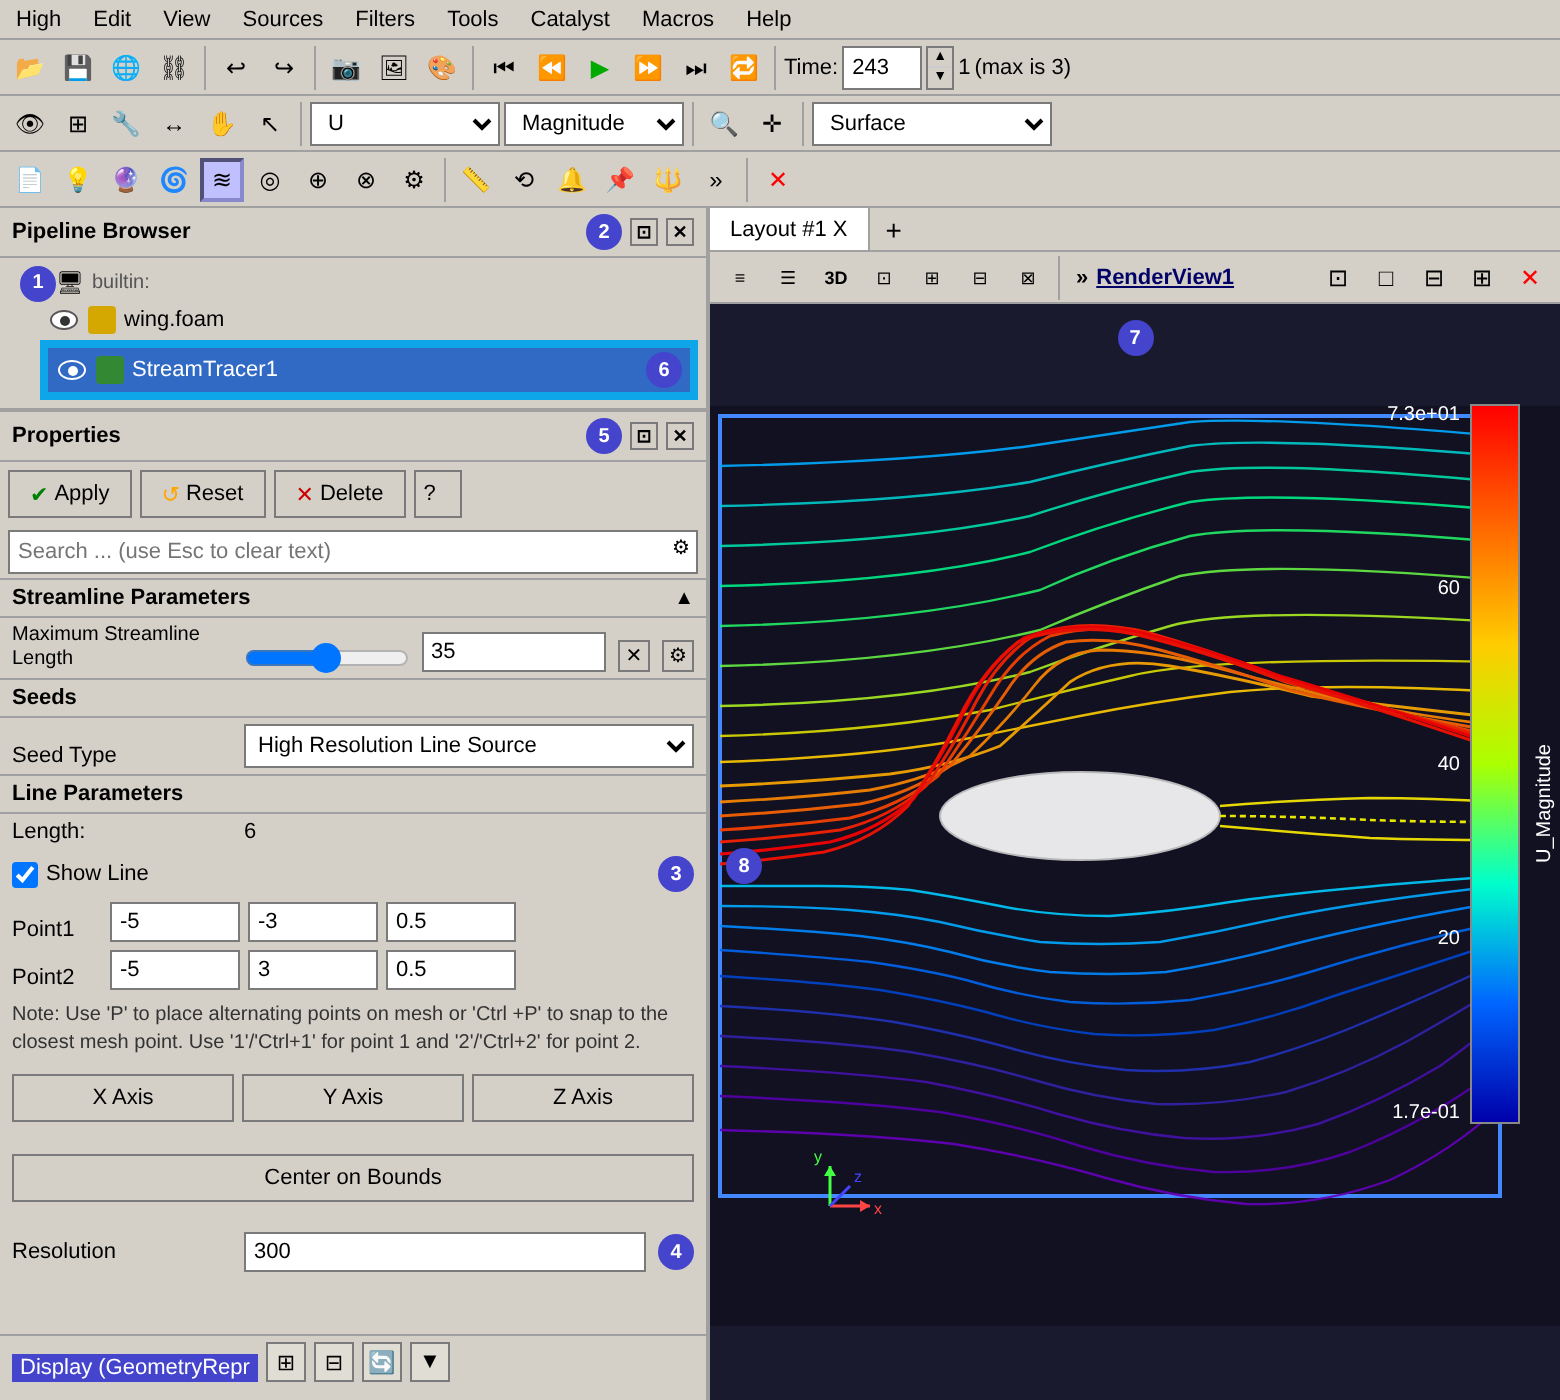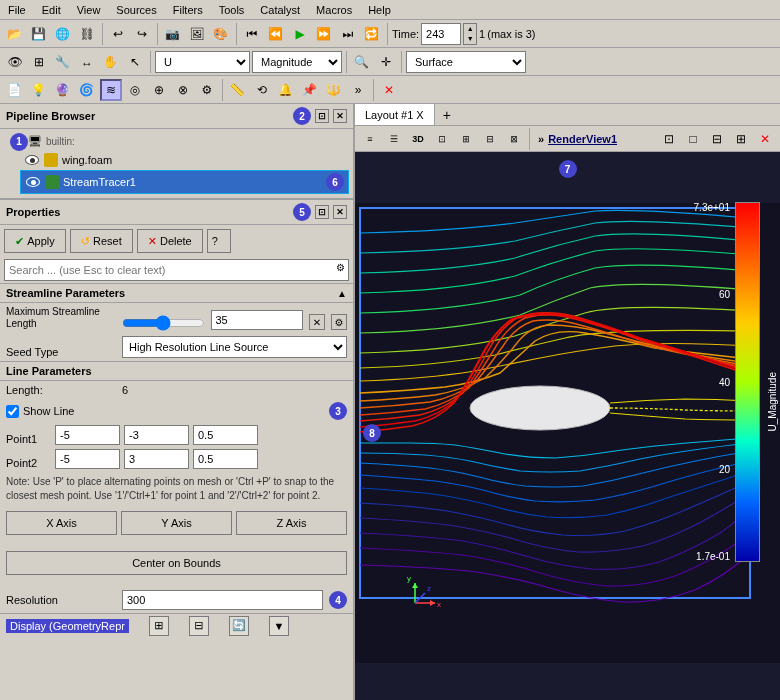--- a/index.html
+++ b/index.html
@@ -27,21 +27,21 @@
     
     .left-panel { width: 355px; min-width: 355px; display: flex; flex-direction: column; border-right: 2px solid #a0a0a0; background: #d4d0c8; }
 
     
     .pipeline-browser { background: #d4d0c8; border-bottom: 2px solid #a0a0a0; }
     .panel-header { background: #d4d0c8; display: flex; align-items: center; justify-content: space-between; padding: 3px 6px; border-bottom: 1px solid #a0a0a0; font-weight: bold; font-size: 11px; }
     .panel-header-btn { width: 14px; height: 14px; font-size: 9px; display: flex; align-items: center; justify-content: center; cursor: pointer; border: 1px solid #7a7a7a; background: #d4d0c8; }
 
     .pipeline-tree { padding: 4px; }
     .tree-item { display: flex; align-items: center; gap: 4px; padding: 2px 4px; cursor: pointer; }
-    .tree-item.selected { background: #316ac5; color: white; border: 1px solid #0ea5e9; }
+    .tree-item.selected { background: #316ac5; color: white; border: 4px solid #0ea5e9; }
     .tree-indent { margin-left: 16px; }
     .tree-eye { width: 16px; height: 16px; display: flex; align-items: center; justify-content: center; }
 
     
     .properties-panel { flex: 1; overflow-y: auto; background: #d4d0c8; }
     .prop-toolbar { display: flex; align-items: center; gap: 4px; padding: 4px; }
     .prop-btn { height: 24px; padding: 2px 10px; font-size: 11px; border: 1px solid #7a7a7a; background: #d4d0c8; cursor: pointer; display: flex; align-items: center; gap: 3px; }
     .prop-btn.apply { background: #d4d0c8; }
 
     .search-box { margin: 2px 4px; position: relative; }
@@ -64,21 +64,21 @@
 
     .note-text { padding: 4px 6px; font-size: 10px; color: #333; line-height: 1.4; }
 
     .axis-row { display: flex; gap: 4px; padding: 4px 6px; }
     .axis-btn { flex: 1; height: 24px; border: 1px solid #7a7a7a; background: #d4d0c8; font-size: 11px; cursor: pointer; }
 
     .center-btn { margin: 12px 6px; height: 24px; width: calc(100% - 12px); border: 1px solid #7a7a7a; background: #d4d0c8; font-size: 11px; cursor: pointer; }
 
     .res-row { display: flex; align-items: center; padding: 3px 6px; gap: 6px; }
 
-    .status-bar { height: 24px; background: #d4d0c8; border-top: 1px solid #a0a0a0; display: flex; align-items: center; padding: 0 6px; gap: 20px; font-size: 11px; }
+    .status-bar { height: 24px; background: #d4d0c8; border-top: 1px solid #a0a0a0; display: flex; align-items: flex-end; padding: 0 6px; gap: 4px; font-size: 11px; margin-top: 28px; }
     .status-icon { width: 20px; height: 20px; display: flex; align-items: center; justify-content: center; border: 1px solid #7a7a7a; background: #e0ddd5; cursor: pointer; }
 
     
     .right-panel { flex: 1; display: flex; flex-direction: column; background: #2b2b2b; }
     .tab-bar { background: #d4d0c8; display: flex; align-items: center; border-bottom: 1px solid #a0a0a0; height: 22px; }
     .tab { padding: 2px 10px; font-size: 11px; border-right: 1px solid #a0a0a0; cursor: pointer; background: #d4d0c8; height: 100%; display: flex; align-items: center; }
     .tab.active { background: white; }
     .tab-add { padding: 2px 8px; font-size: 14px; cursor: pointer; }
     .render-toolbar { background: #d4d0c8; display: flex; align-items: center; padding: 2px 4px; border-bottom: 1px solid #a0a0a0; gap: 2px; height: 26px; }
 
@@ -109,21 +109,21 @@
 
     .tb-input { height: 22px; border: 1px solid #7a7a7a; font-size: 11px; background: white; padding: 0 4px; }
 
     .clear-btn { width: 16px; height: 16px; font-size: 10px; border: 1px solid #7a7a7a; background: #d4d0c8; cursor: pointer; display: flex; align-items: center; justify-content: center; }
     .gear-btn { width: 16px; height: 16px; font-size: 10px; border: 1px solid #7a7a7a; background: #d4d0c8; cursor: pointer; display: flex; align-items: center; justify-content: center; }
   </style>
 </head>
 <body>
 
 <div class="menubar">
-  <span>File</span>
+  <span>High</span>
   <span>Edit</span>
   <span>View</span>
   <span>Sources</span>
   <span>Filters</span>
   <span>Tools</span>
   <span>Catalyst</span>
   <span>Macros</span>
   <span>Help</span>
 </div>
 
@@ -287,20 +287,23 @@
       
       <div class="prop-row">
         <span class="prop-label" style="font-size:10px;line-height:1.2;">Maximum Streamline<br>Length</span>
         <input type="range" class="prop-slider" style="width: 80px;" value="50">
         <input class="prop-input" style="width: 45px;" value="35">
         <div class="clear-btn">✕</div>
         <div class="gear-btn">⚙</div>
       </div>
 
       
+      <div class="section-header">
+        <span>Seeds</span>
+      </div>
 
       
       <div class="prop-row">
         <span class="prop-label">Seed Type</span>
         <select class="prop-select">
           <option>High Resolution Line Source</option>
         </select>
       </div>
 
       

